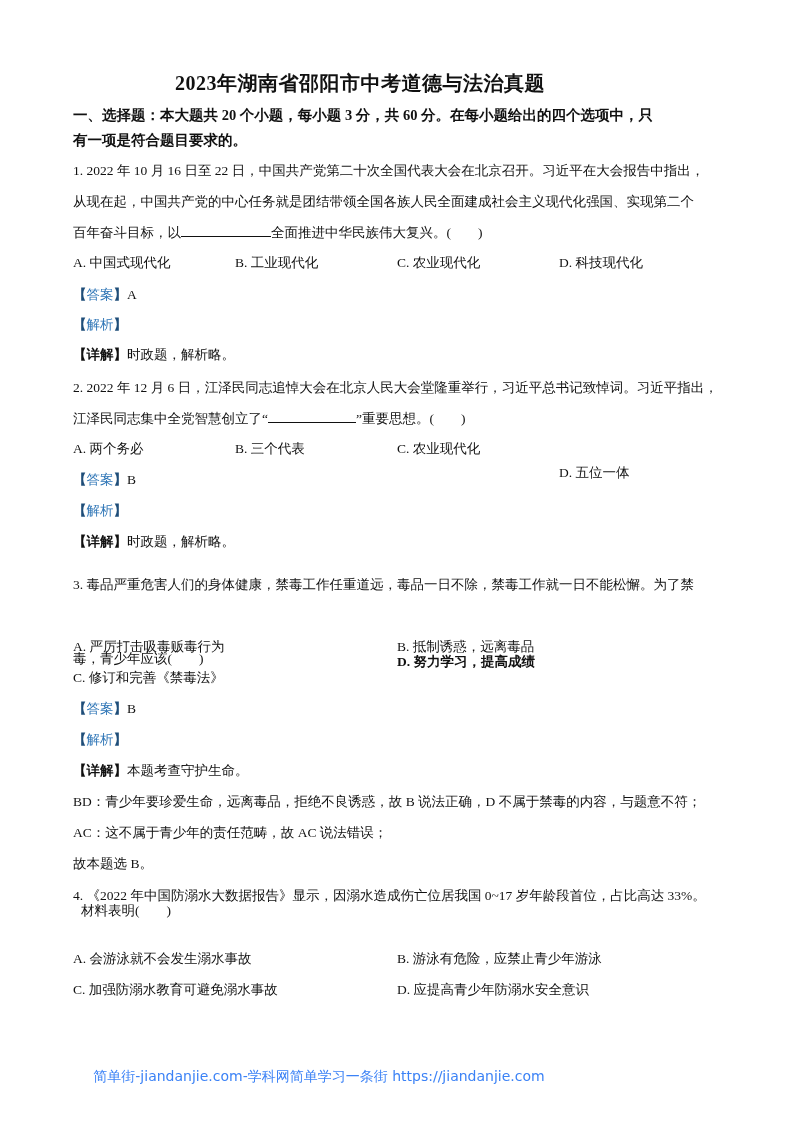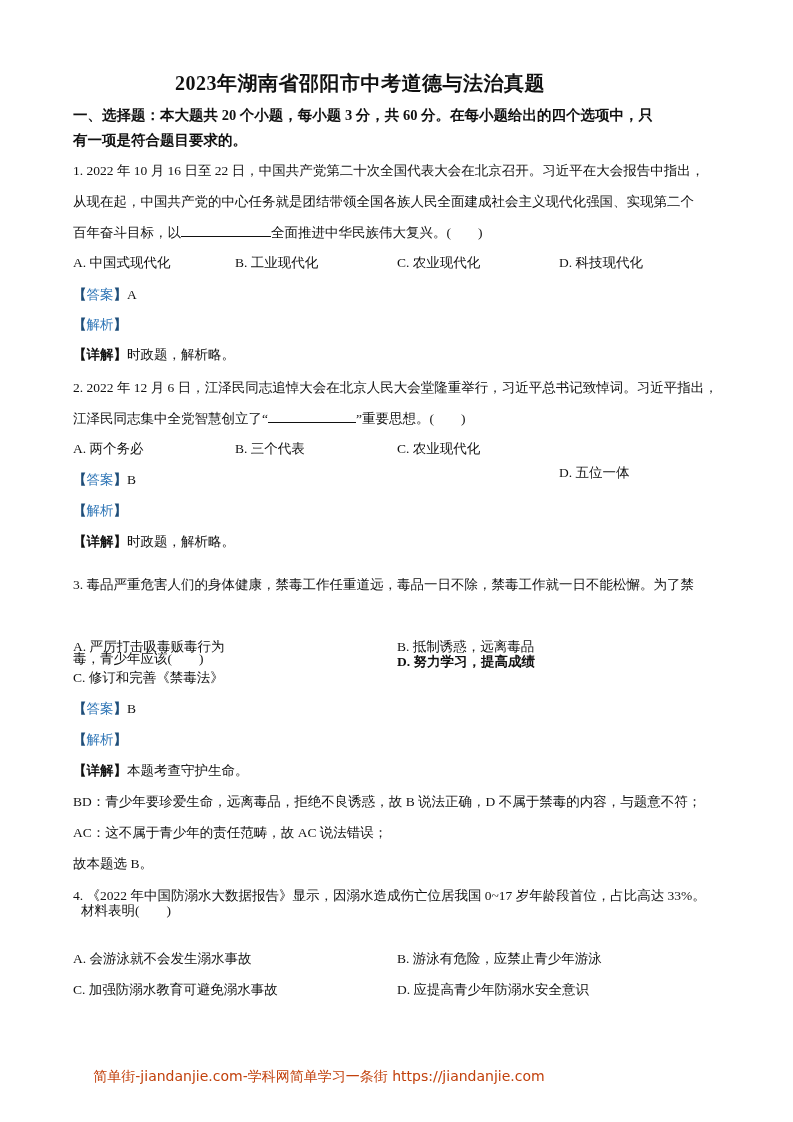--- a/index.html
+++ b/index.html
@@ -8,21 +8,21 @@
   .title { position: absolute; top: 70px; left: 0; width: 720px; text-align: center;
            font-size: 20px; font-weight: bold; letter-spacing: 0.5px; }
   .line { position: absolute; left: 73px; font-size: 13.5px; white-space: nowrap; }
   .section { font-weight: bold; font-size: 14.5px; }
   .bracket-label { color: #2e75b6; }
   .bracket-label .br { color: #1f4e79; font-weight: bold; }
   .detail-label { font-weight: bold; margin-top: 20px; }
   .blank { display: inline-block; border-bottom: 1px solid #111; height: 12px; vertical-align: baseline; }
   .opt { position: absolute; font-size: 13.5px; white-space: nowrap; }
   .footer { position: absolute; top: 1068px; left: 0; width: 638px; text-align: center;
-            font-family: "DejaVu Sans", sans-serif; font-size: 14px; color: #c2410c; }
+            font-family: "DejaVu Sans", sans-serif; font-size: 14px; color: #3b82f6; }
 </style>
 </head>
 <body>
 
 <div class="title">2023年湖南省邵阳市中考道德与法治真题</div>
 
 <div class="line section" style="top:106px;">一、选择题：本大题共 20 个小题，每小题 3 分，共 60 分。在每小题给出的四个选项中，只</div>
 <div class="line section" style="top:131px;">有一项是符合题目要求的。</div>
 
 <div>

